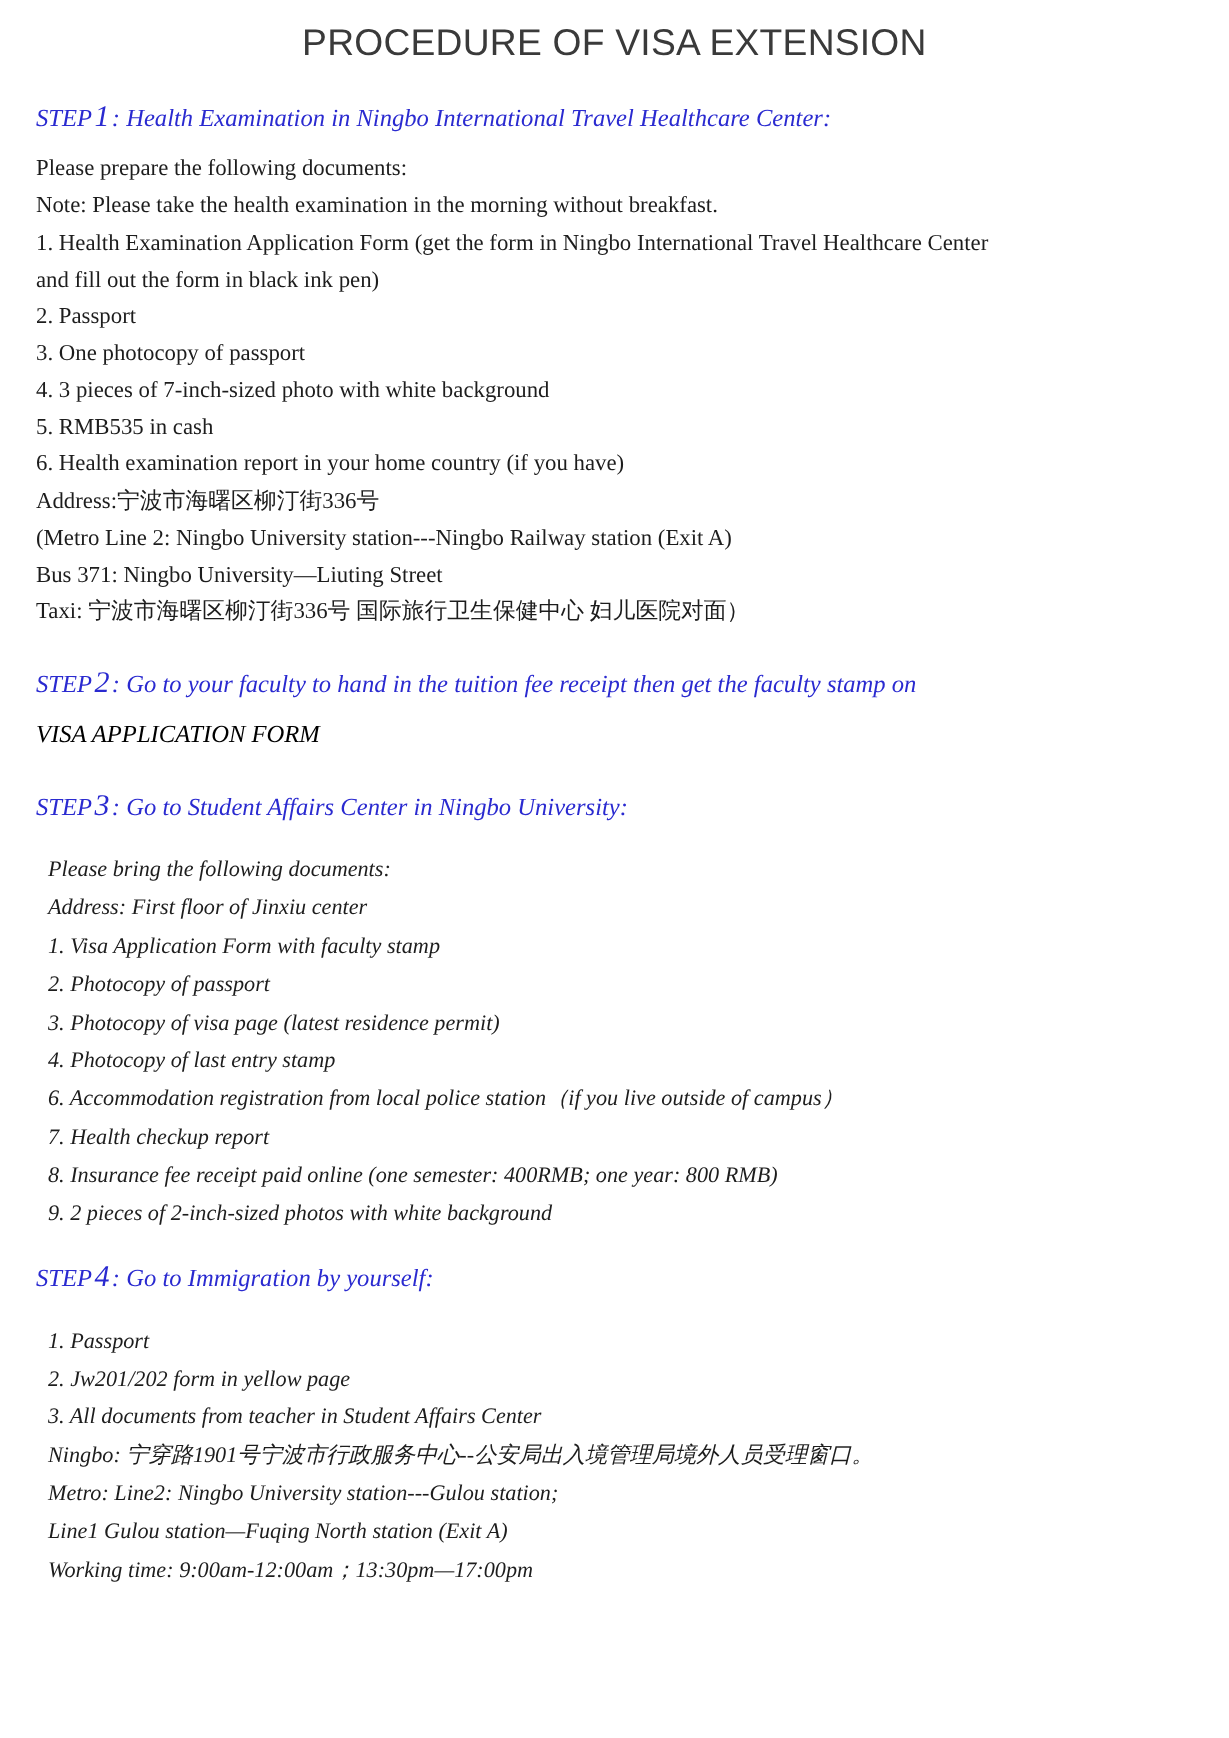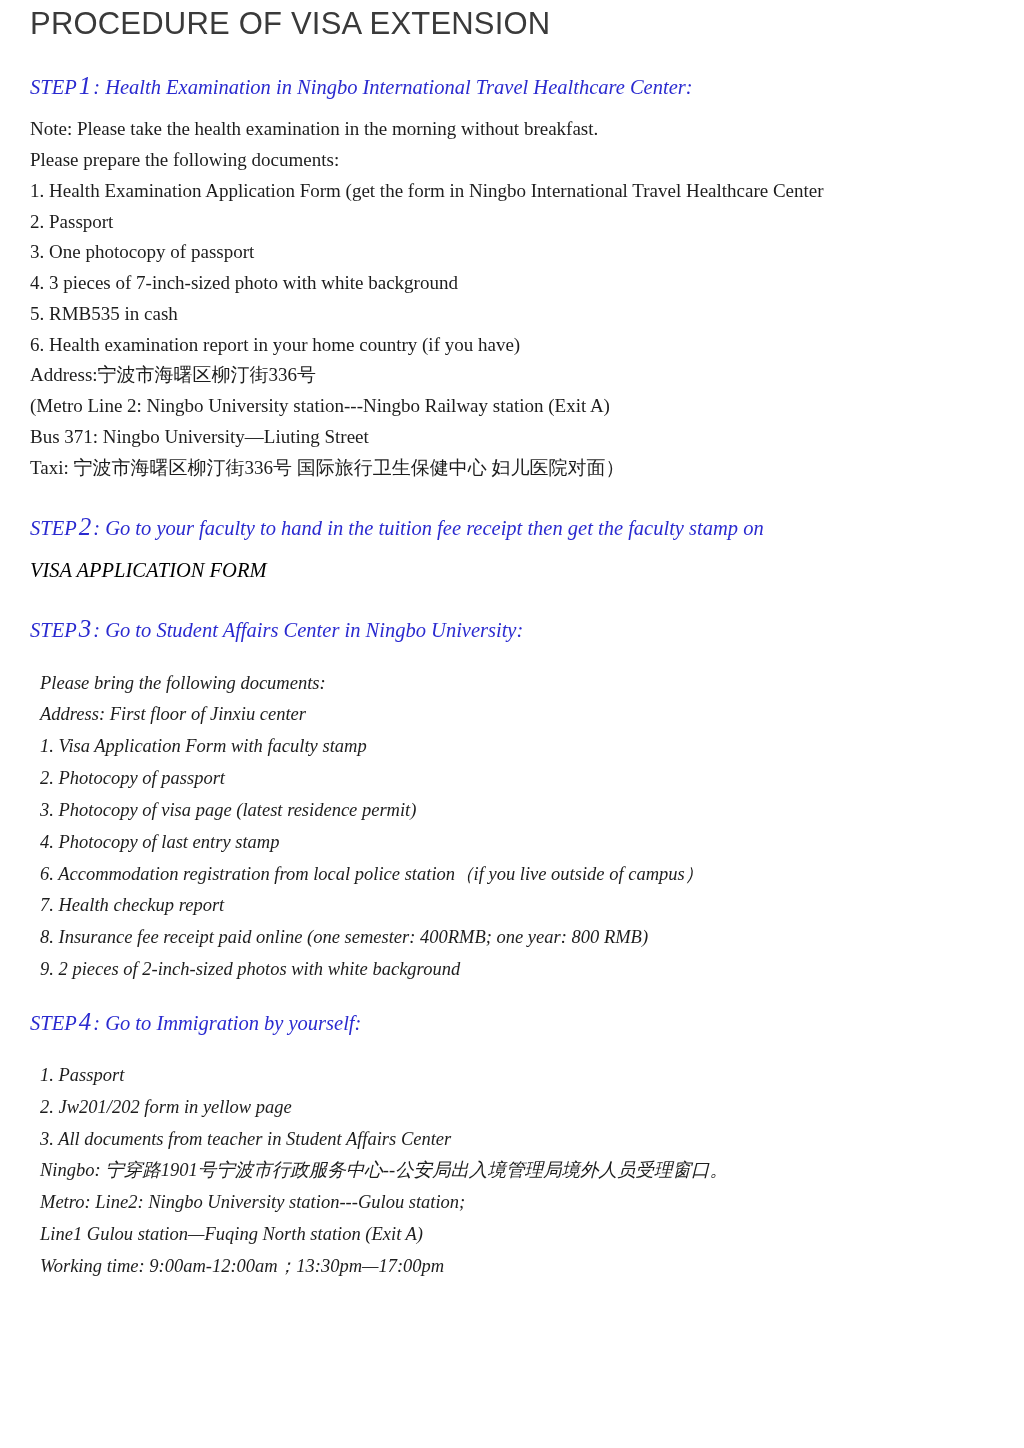--- a/index.html
+++ b/index.html
@@ -15,26 +15,27 @@
     overflow: hidden;
   }
   .page {
     width: 1024px;
     height: 1448px;
     position: relative;
     box-sizing: border-box;
     padding: 0 30px;
   }
   .doc-title {
+    text-align: center;
     font-family: "Liberation Sans", sans-serif;
     font-size: 31px;
     font-weight: normal;
     color: #3a3a3a;
     letter-spacing: 0.2px;
-    margin: 6px 0 26px 0;
+    margin: 18px 0 26px 0;
   }
   .step-heading {
     color: #2a2ad0;
     font-style: italic;
     font-size: 20.5px;
     margin: 0 0 10px 0;
     line-height: 1.45;
   }
   .step-heading .stepword {
   }
@@ -74,23 +75,24 @@
 
 <div class="page">
 
   <h1 class="doc-title">PROCEDURE OF VISA EXTENSION</h1>
 
   <div class="step-block sec1">
     <div class="step-heading">
       <span class="stepword">STEP</span><span class="num">1</span><span>: Health Examination in Ningbo International Travel Healthcare Center:</span>
     </div>
     <div class="block-upright">
+      <div class="body-line">Please prepare the following documents:</div>
       <div class="body-line">Note: Please take the health examination in the morning without breakfast.</div>
-      <div class="body-line">Please prepare the following documents:</div>
       <div class="body-line">1. Health Examination Application Form (get the form in Ningbo International Travel Healthcare Center</div>
+      <div class="body-line">and fill out the form in black ink pen)</div>
       <div class="body-line">2. Passport</div>
       <div class="body-line">3. One photocopy of passport</div>
       <div class="body-line">4. 3 pieces of 7-inch-sized photo with white background</div>
       <div class="body-line">5. RMB535 in cash</div>
       <div class="body-line">6. Health examination report in your home country (if you have)</div>
       <div class="body-line">Address:宁波市海曙区柳汀街336号</div>
       <div class="body-line">(Metro Line 2: Ningbo University station---Ningbo Railway station (Exit A)</div>
       <div class="body-line">Bus 371: Ningbo University—Liuting Street</div>
       <div class="body-line">Taxi: 宁波市海曙区柳汀街336号 国际旅行卫生保健中心 妇儿医院对面）</div>
     </div>

